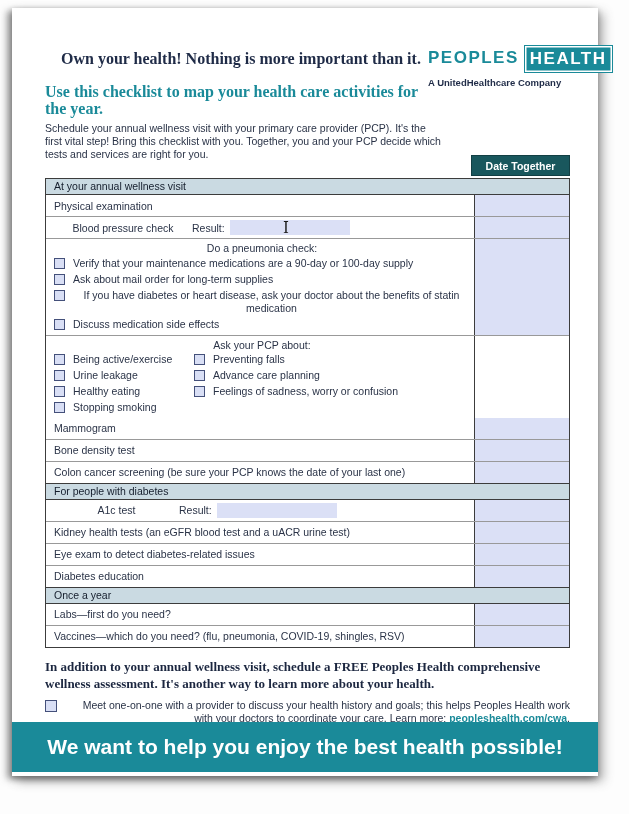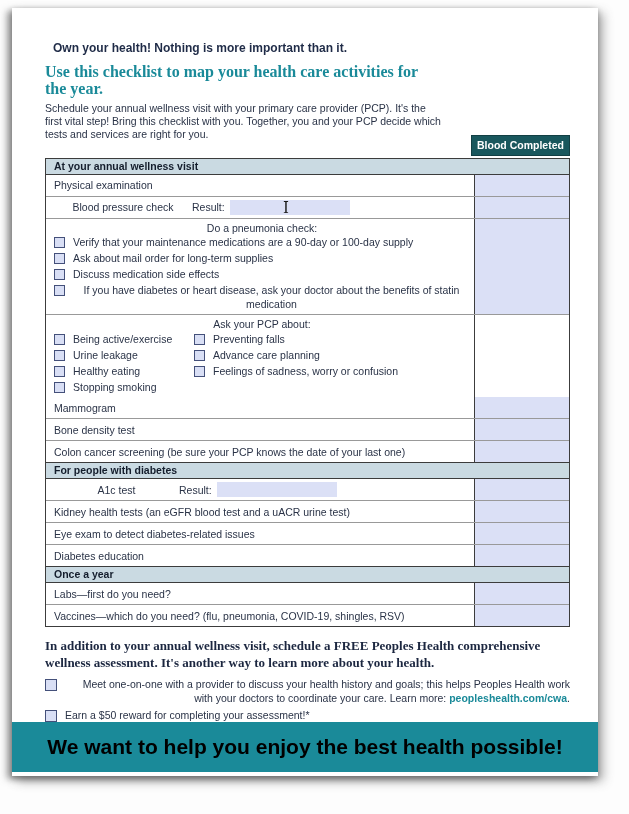--- a/index.html
+++ b/index.html
@@ -2,37 +2,37 @@
 <html><head>
 <meta charset="utf-8">
 <style>
   html,body{margin:0;padding:0;background:#fdfdfd;width:629px;height:814px;overflow:hidden;
     font-family:"Liberation Sans",sans-serif;-webkit-font-smoothing:antialiased;}
   .page{position:absolute;left:12px;top:8px;width:586px;height:768px;background:#ffffff;
     box-shadow:-5px 3px 7px rgba(75,75,75,.55), 5px 5px 10px rgba(75,75,75,.45), 0 2px 5px rgba(60,60,60,.35);}
   .content{padding:26px 28px 0 33px;position:relative;}
 
   
-  .headline{margin:8px;font-family:Liberation Sans, sans-serif;font-weight:bold;font-size:12px;line-height:1.15;color:#1f2b47;}
+  .headline{margin:16px;font-family:Liberation Serif, serif;font-weight:bold;font-size:16px;line-height:1.15;color:#1f2b47;}
   .subheadline{margin:3px 0 0;font-family:"Liberation Serif",serif;font-weight:bold;font-size:16px;line-height:1.06;color:#1a8a99;width:390px;}
   .intro{margin:4px 0 0;font-size:10.5px;line-height:1.24;color:#2a3347;width:400px;}
 
   .logo-block{position:absolute;top:37px;right:28px;width:142px;}
   .logo-lockup{display:inline-flex;align-items:stretch;}
   .logo-peoples{color:#1a8a99;font-weight:bold;font-size:17px;letter-spacing:1.5px;padding:3px 5px 3px 0;font-family:"Liberation Sans",sans-serif;}
   .logo-health{background:#1a8a99;color:#ffffff;font-weight:bold;font-size:17px;letter-spacing:1.5px;
     padding:3px 5px;border:1.5px solid #1a8a99;box-shadow:inset 0 0 0 1.5px #ffffff;}
   .logo-tagline{margin-top:4px;font-size:9.5px;font-weight:bold;color:#1f2b47;white-space:nowrap;}
 
   
   .date-header{width:97px;height:19px;margin:-6px 0 2px auto;background:#19575d;border:1px solid #123f44;
     color:#ffffff;font-weight:bold;font-size:10.5px;display:flex;align-items:center;justify-content:center;}
   .tbl{border:1.5px solid #3c3c3c;color:#2a3347;font-size:10.5px;}
   .sec-title{background:#cadae2;border-top:1px solid #3c3c3c;border-bottom:1px solid #3c3c3c;
-    font-weight:bold;color:#141d2c;padding:1px 0 2px 8px;line-height:12px;}
+    font-weight:normal;color:#141d2c;padding:1px 0 2px 8px;line-height:12px;}
   .sec-title.alt{background:#c7d6e9;}
   .tbl .sec:first-child .sec-title{border-top:none;}
   .row{display:flex;border-bottom:1px solid #999;position:relative;}
   .row:last-child{border-bottom:none;}
   .cell-label{flex:1;display:flex;align-items:center;padding:2px 4px 2px 8px;min-height:17px;text-align:center;}
   .cell-label.block{display:block;padding-top:3px;padding-bottom:3px;}
   .cell-date{width:94px;border-left:1px solid #3c3c3c;background:#dbe0f6;flex-shrink:0;}
   .cell-date.plain{background:#ffffff;}
   .simple{min-height:17px;}
   .lbl-fixed-bp{width:138px;}
@@ -48,34 +48,41 @@
 
   
   .cta{margin:11px 0 0;font-size:13px;font-weight:bold;line-height:1.3;color:#1c2740;font-family:Liberation Serif, serif;}
   .assess-items{margin-top:6px;}
   .assess-item{display:flex;align-items:flex-start;font-size:10.5px;line-height:1.3;color:#2a3347;margin-top:4px;text-align:right;}
   .assess-item .chk{width:10px;height:10px;margin-top:1px;}
   .link{color:#1a8a99;font-weight:bold;}
   .footer-row{display:flex;justify-content:space-between;margin-top:10px;font-size:10.5px;color:#2a3347;}
 
   .banner{position:absolute;left:0;right:0;bottom:4px;height:50px;background:#1a8a99;
-    display:flex;align-items:center;justify-content:center;color:#000000;font-weight:bold;font-size:21px;}
+    display:flex;align-items:center;justify-content:center;color:#ffffff;font-weight:bold;font-size:21px;}
 </style>
 </head>
 <body>
 
 <div class="page">
   <div class="content">
 
     <h1 class="headline">Own your health! Nothing is more important than it.</h1>
     <h2 class="subheadline">Use this checklist to map your health care activities for the year.</h2>
     <p class="intro">Schedule your annual wellness visit with your primary care provider (PCP). It's the first vital step! Bring this checklist with you. Together, you and your PCP decide which tests and services are right for you.</p>
 
-
-    <div class="date-header">Blood Completed</div>
+    <div class="logo-block">
+      <div class="logo-lockup">
+        <span class="logo-peoples">PEOPLES</span>
+        <span class="logo-health">HEALTH</span>
+      </div>
+      <div class="logo-tagline">A UnitedHealthcare Company</div>
+    </div>
+
+    <div class="date-header">Date Together</div>
 
     <div class="tbl">
 
       <div class="sec">
         <div class="sec-title">At your annual wellness visit</div>
 
         <div class="row simple">
           <div class="cell-label">Physical examination</div>
           <div class="cell-date"></div>
         </div>
@@ -96,25 +103,25 @@
             <div class="chk-item">
               <span class="chk"></span>
               <span>Verify that your maintenance medications are a 90-day or 100-day supply</span>
             </div>
             <div class="chk-item">
               <span class="chk"></span>
               <span>Ask about mail order for long-term supplies</span>
             </div>
             <div class="chk-item">
               <span class="chk"></span>
+              <span>If you have diabetes or heart disease, ask your doctor about the benefits of statin medication</span>
+            </div>
+            <div class="chk-item">
+              <span class="chk"></span>
               <span>Discuss medication side effects</span>
-            </div>
-            <div class="chk-item">
-              <span class="chk"></span>
-              <span>If you have diabetes or heart disease, ask your doctor about the benefits of statin medication</span>
             </div>
           </div>
           <div class="cell-date"></div>
         </div>
 
         <div class="row">
           <div class="cell-label block">
             <div>Ask your PCP about:</div>
             <div class="pcp-cols">
               <div class="pcp-col-left">

